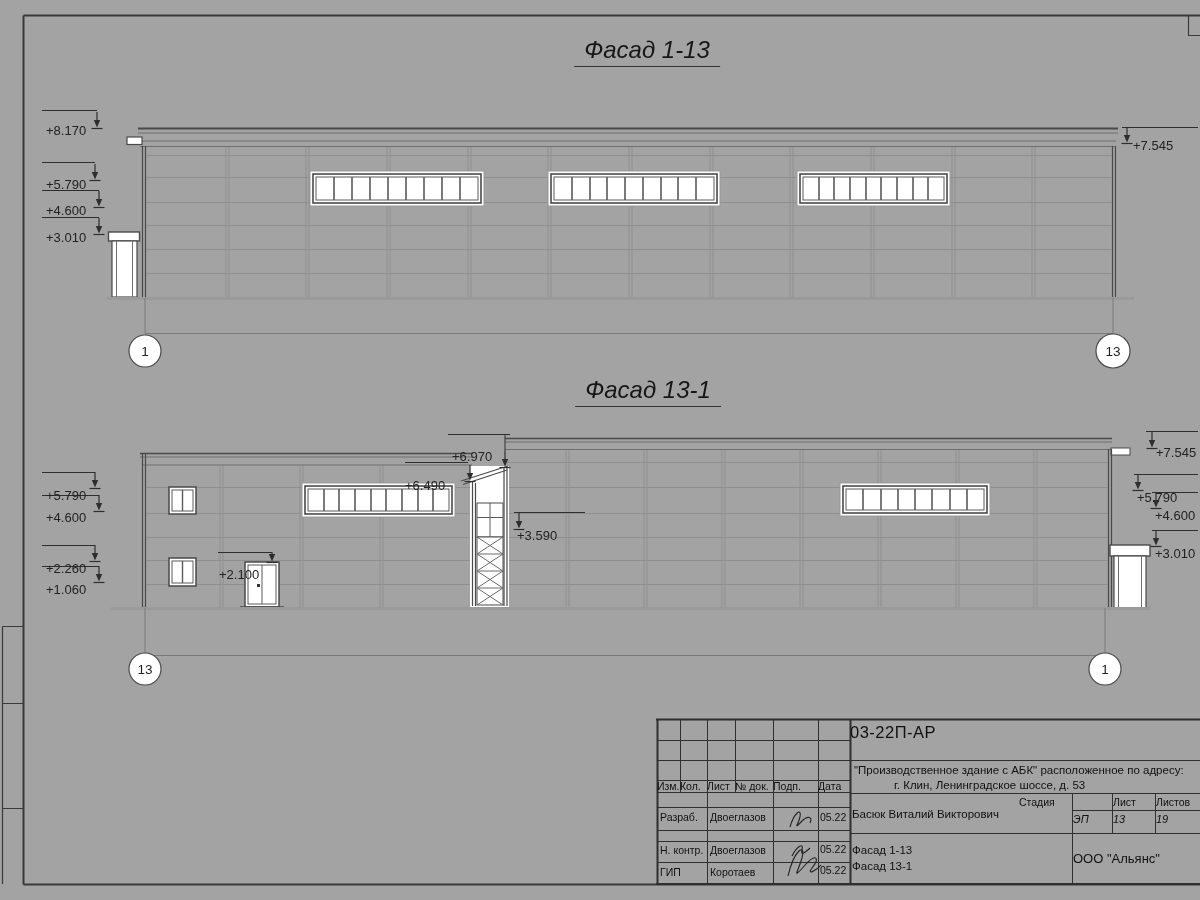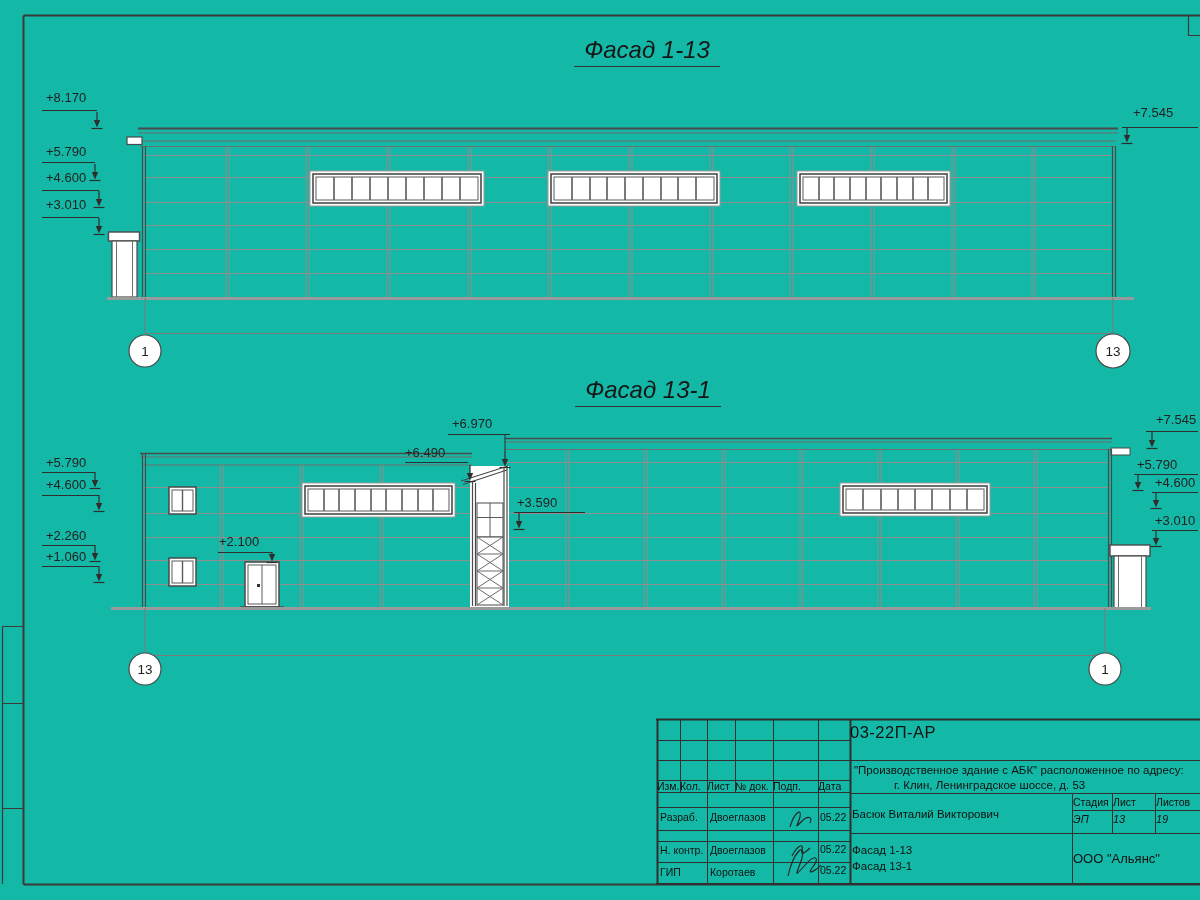--- a/index.html
+++ b/index.html
@@ -1,21 +1,21 @@
 <!DOCTYPE html>
 <html><head>
 <meta charset="utf-8">
 <style>
   html,body{margin:0;padding:0;background:#fff;}
   .sheet{
-    position:relative;width:1200px;height:900px;background:#14b8a6;
+    position:relative;width:1200px;height:900px;background:#a3a3a3;
     font-family:"Liberation Sans", sans-serif;color:#1f1f1f;overflow:hidden;
   }
   .lw{position:absolute;left:0;top:0;}
-  .lbl{position:absolute;font-size:13px;color:#222;white-space:nowrap;}
+  .lbl{position:absolute;font-size:13px;color:#222;white-space:nowrap;margin-top:33px;}
   .ftitle{
     position:absolute;transform:translateX(-50%);
     font-size:24px;font-style:italic;font-weight:500;color:#161616;
     border-bottom:1.6px solid #333;padding:0 10px 2px 10px;white-space:nowrap;
   }
   .axis{
     position:absolute;text-align:center;font-size:13.5px;color:#222;
   }
   .tb{position:absolute;color:#111;white-space:nowrap;overflow:hidden;}
   .c{}
@@ -239,21 +239,21 @@
   <div class="tb c s10" style="left:820px;top:811px;width:29px">05.22</div>
   <div class="tb s10" style="left:660px;top:844px">Н. контр.</div>
   <div class="tb s10" style="left:710px;top:844px">Двоеглазов</div>
   <div class="tb c s10" style="left:820px;top:843px;width:29px">05.22</div>
   <div class="tb s10" style="left:660px;top:866px">ГИП</div>
   <div class="tb s10" style="left:710px;top:866px">Коротаев</div>
   <div class="tb c s10" style="left:820px;top:864px;width:29px">05.22</div>
 
   <div class="tb c s11" style="left:852px;top:808px;width:220px">Басюк Виталий Викторович</div>
 
-  <div class="tb c s10" style="left:1073px;top:796px;width:39px">Стадия</div>
+  <div class="tb c s10" style="left:1019px;top:796px;width:39px">Стадия</div>
   <div class="tb c s10" style="left:1113px;top:796px;width:42px">Лист</div>
   <div class="tb c s10" style="left:1156px;top:796px;width:54px">Листов</div>
   <div class="tb c s14" style="left:1073px;top:813px;width:39px">ЭП</div>
   <div class="tb c s14" style="left:1113px;top:813px;width:42px">13</div>
   <div class="tb c s14" style="left:1156px;top:813px;width:54px">19</div>
 
   <div class="tb c s11" style="left:852px;top:844px;width:220px">Фасад 1-13</div>
   <div class="tb c s11" style="left:852px;top:860px;width:220px">Фасад 13-1</div>
   <div class="tb c s13" style="left:1073px;top:851px;width:127px">ООО "Альянс"</div>
 

